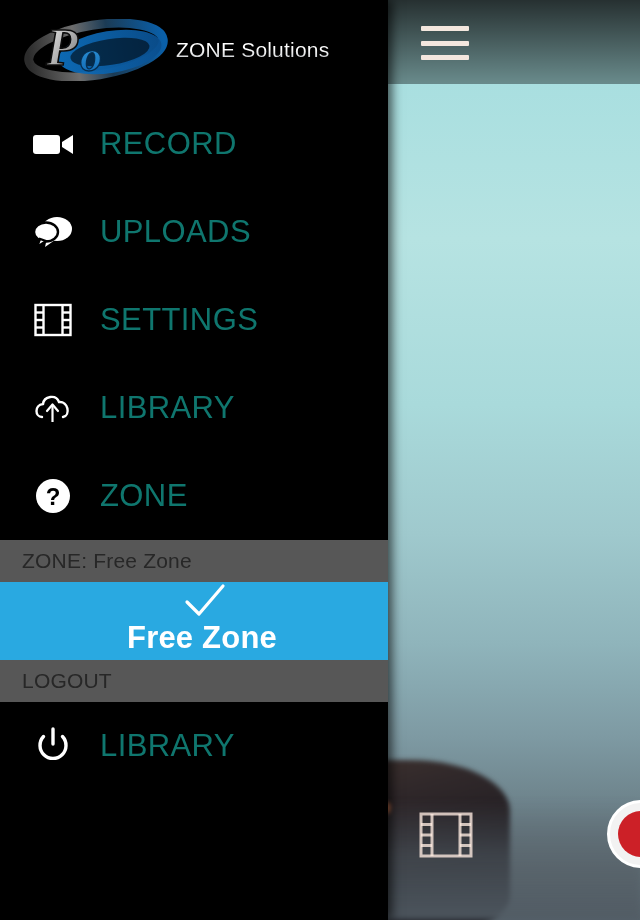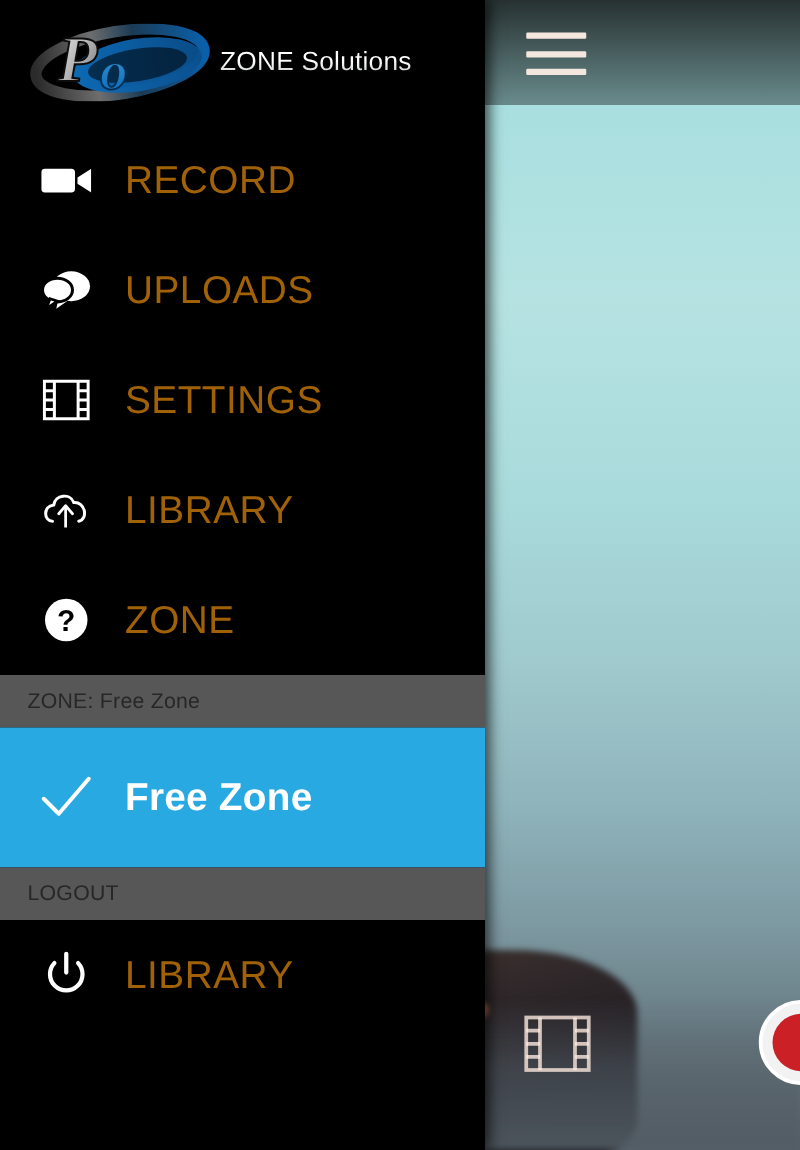--- a/index.html
+++ b/index.html
@@ -243,44 +243,45 @@
     height:88px;
     cursor:pointer;
   }
   .nav-icon {
     width:62px; margin-left:22px; flex:none;
     display:flex; align-items:center; justify-content:center;
     color:#fff;
   }
   .nav-label {
     margin-left:16px;
-    color:#a16207;
+    color:#0f766e;
     font-size:31px;
     letter-spacing:.4px;
     white-space:nowrap;
   }
 
   
   .section-header {
     height:42px;
     background:#575757;
     display:flex; align-items:center;
     padding-left:22px;
     color:#272727;
-    font-size:17px;
+    font-size:21px;
     letter-spacing:.2px;
     text-align:right;
   }
 
   
   .zone-item {
-    height:112px;
+    height:78px;
     background:#29a9e1;
     display:flex; align-items:center;
     cursor:pointer;
+    flex-direction:column;
   }
   .zone-check {
     width:62px; margin-left:22px; flex:none;
     display:flex; align-items:center; justify-content:center;
   }
   .zone-label {
     margin-left:16px; color:#fff; font-size:31px; font-weight:bold;
     letter-spacing:.2px;
   }
 </style>

